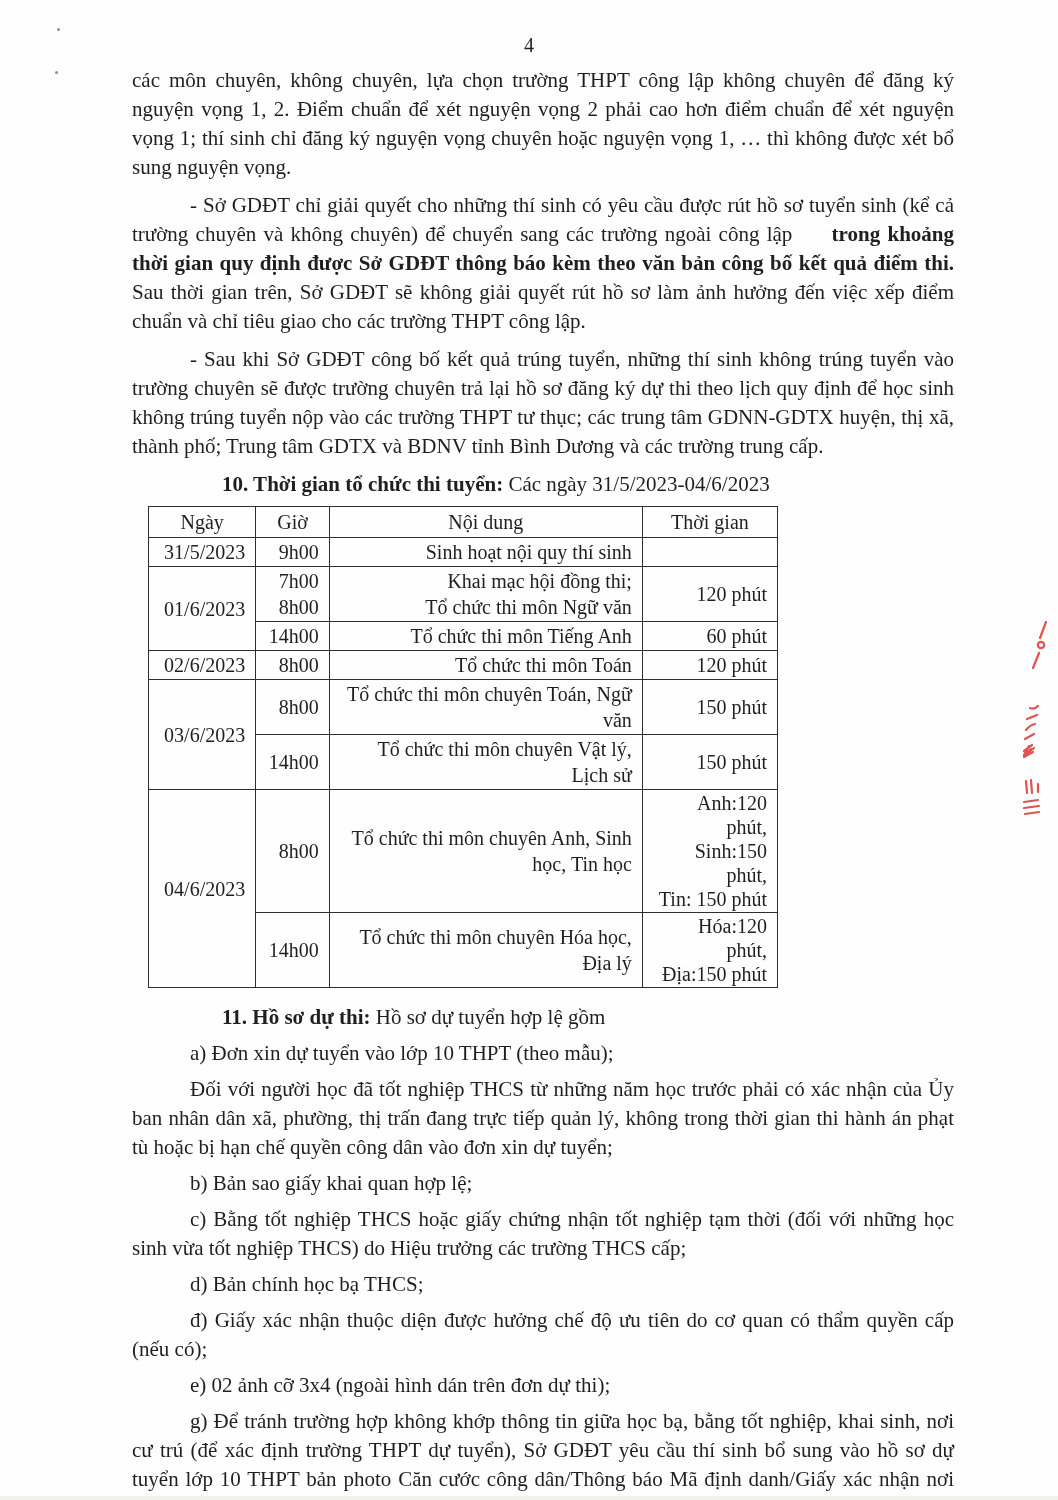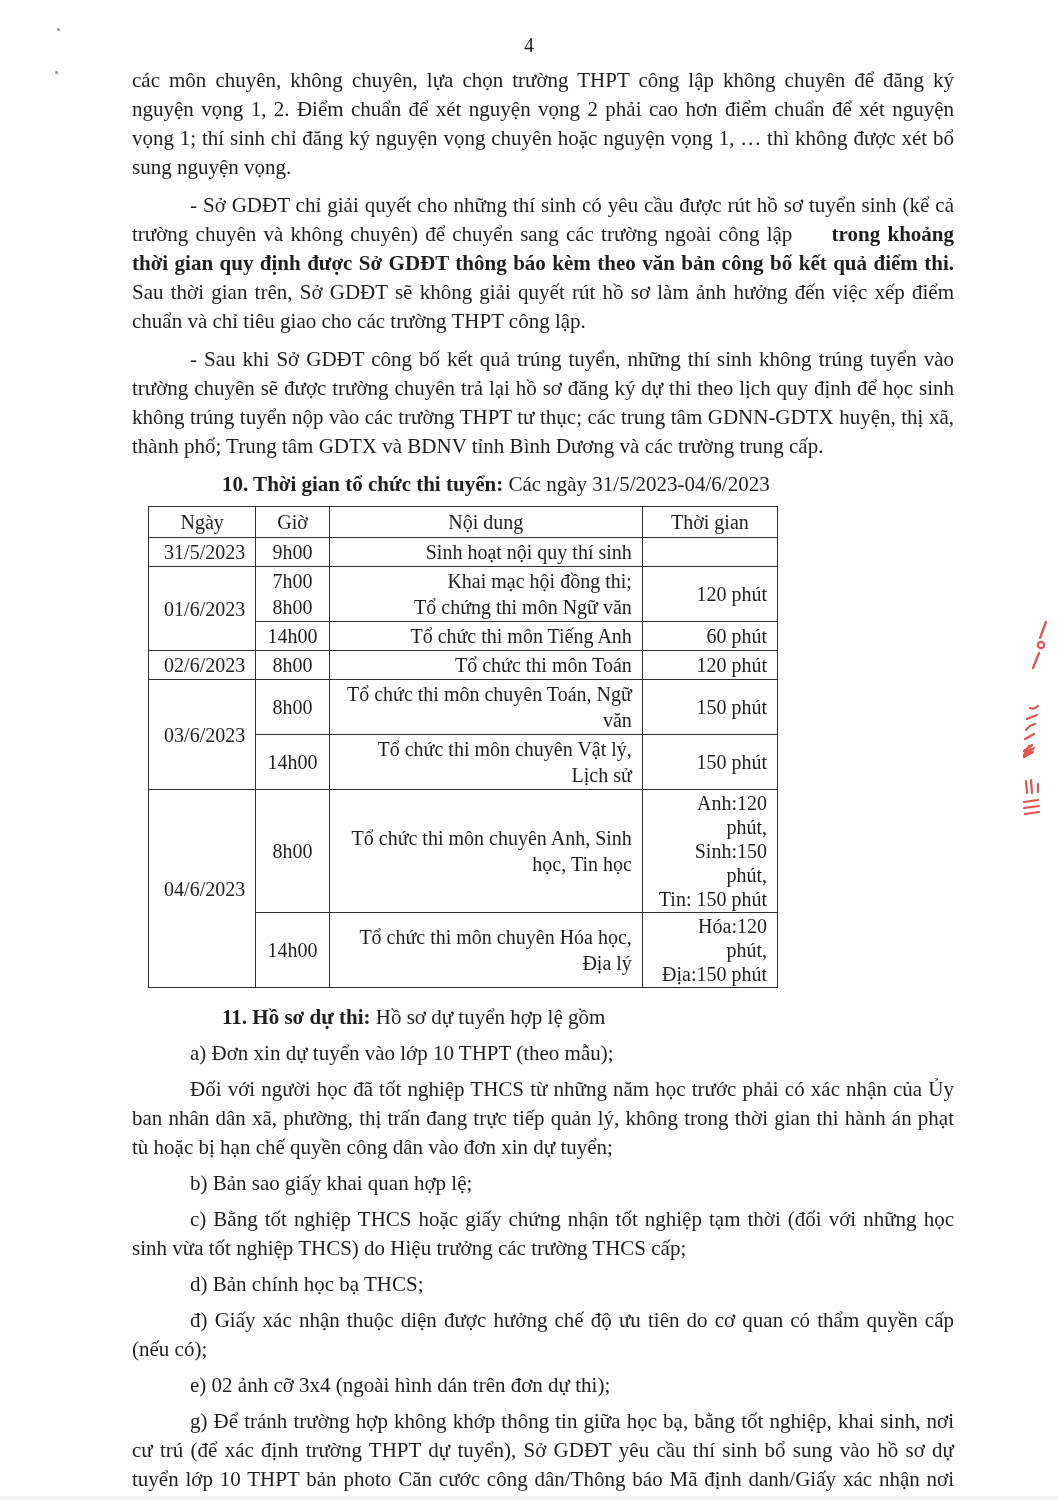--- a/index.html
+++ b/index.html
@@ -32,21 +32,21 @@
     font-size:20px;line-height:26px;
     text-align:left;text-indent:0;
   }
   table.sched th,table.sched td{
     border:1.6px solid #2e2e2e;
     padding:1px 10px;
     vertical-align:middle;
   }
   table.sched th{font-weight:normal;text-align:center;height:28px;}
   td.c{text-align:right;}
-  td.r{text-align:center;}
+  td.r{text-align:right;}
   td.l{text-align:right;}
   td.vbottom{vertical-align:bottom;}
   td.dur3{line-height:24px;padding-top:2px;padding-bottom:2px;}
 
   .luu-y{margin-top:16px;}
 
   .red-annotation{
     position:absolute;right:4px;top:618px;width:40px;height:210px;
   }
   .speck{position:absolute;width:3px;height:3px;border-radius:50%;background:#8a8f94;}
@@ -97,21 +97,21 @@
           <td class="c"></td>
         </tr>
         <tr style="height:55px">
           <td class="c" rowspan="2">01/6/2023</td>
           <td class="r">
             <div>7h00</div>
             <div>8h00</div>
           </td>
           <td class="l">
             <div>Khai mạc hội đồng thi;</div>
-            <div>Tổ chứng thi môn Ngữ văn</div>
+            <div>Tổ chức thi môn Ngữ văn</div>
           </td>
           <td class="c vbottom">120 phút</td>
         </tr>
         <tr style="height:28px">
           <td class="r">14h00</td>
           <td class="l">Tổ chức thi môn Tiếng Anh</td>
           <td class="c">60 phút</td>
         </tr>
         <tr style="height:28px">
           <td class="c">02/6/2023</td>

